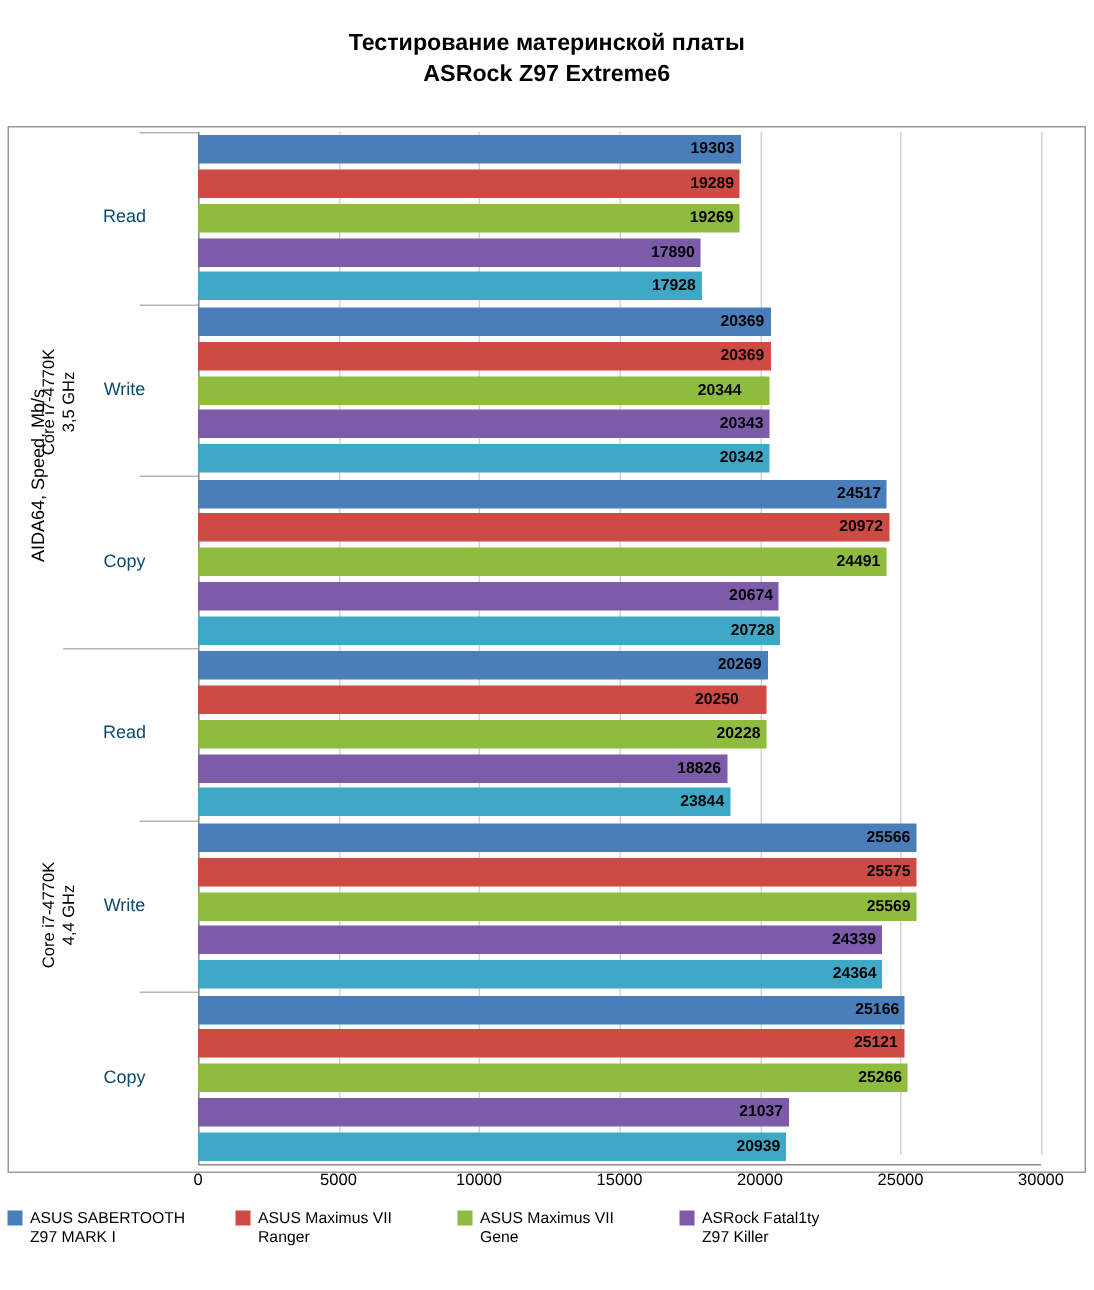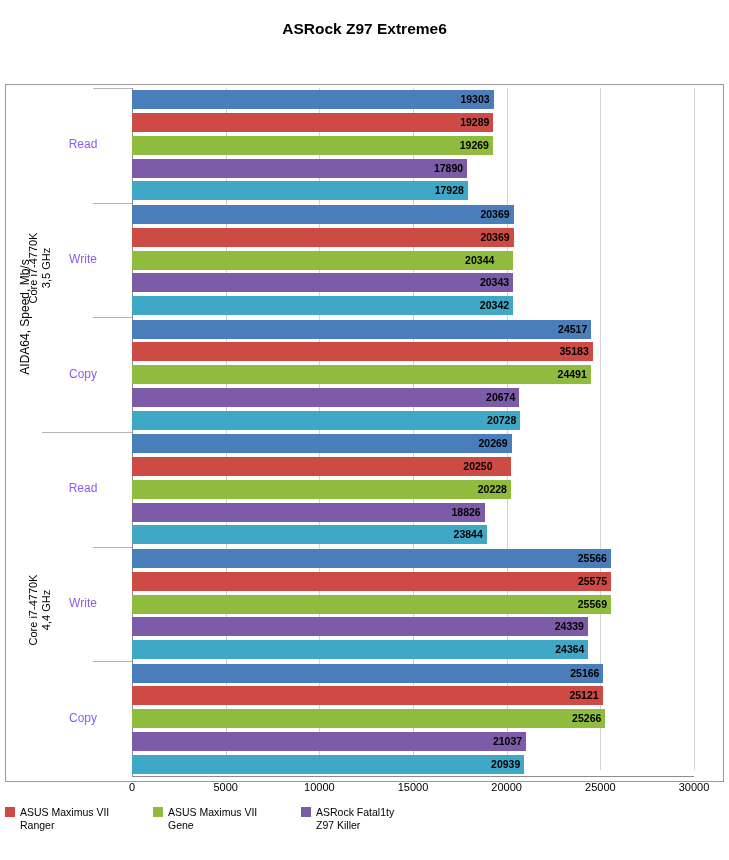--- a/index.html
+++ b/index.html
@@ -125,21 +125,21 @@
     width: 90px;
     height: 0;
     border-top: 1px solid #b5b5b5;
   }
   .cat-label {
     position: absolute;
     left: 40px;
     width: 86px;
     text-align: center;
     font-size: 12px;
-    color: #8b5cf6;
+    color: #0c4a6e;
   }
 
   
   .bar {
     position: absolute;
     height: 19px;
   }
   .bar-value {
     position: absolute;
     font-size: 10.5px;
@@ -178,20 +178,21 @@
     white-space: pre-line;
     color: #000;
   }
 </style>
 </head>
 <body>
 
 <div id="chart-root">
 
   <div class="title-block">
+    <div class="title-line">Тестирование материнской платы</div>
     <div class="title-line">ASRock Z97 Extreme6</div>
   </div>
 
   <div class="plot-frame"></div>
 
   <div class="y-axis-caption">AIDA64, Speed, Mb/s</div>
 
   <div class="group-label" style="left:-40px; top:255px; width:160px;">
     <span>Core i7-4770K</span><br>
     <span>3,5 GHz</span>
@@ -254,21 +255,21 @@
       <div class="bar-value" style="left: 465.579px; top: 227.8px; width: 44px; text-align: right;">20369</div>
       <div class="bar" style="left: 132px; top: 250.5px; width: 381.111px; background: rgb(143, 188, 63);"></div>
       <div class="bar-value" style="left: 465.111px; top: 250.5px; width: 44px; text-align: left;">20344</div>
       <div class="bar" style="left: 132px; top: 273.2px; width: 381.092px; background: rgb(124, 92, 168);"></div>
       <div class="bar-value" style="left: 465.092px; top: 273.2px; width: 44px; text-align: right;">20343</div>
       <div class="bar" style="left: 132px; top: 295.9px; width: 381.073px; background: rgb(63, 168, 198);"></div>
       <div class="bar-value" style="left: 465.073px; top: 295.9px; width: 44px; text-align: right;">20342</div>
       <div class="bar" style="left: 132px; top: 319.767px; width: 459.285px; background: rgb(74, 126, 187);"></div>
       <div class="bar-value" style="left: 543.285px; top: 319.767px; width: 44px; text-align: right;">24517</div>
       <div class="bar" style="left: 132px; top: 342.467px; width: 460.746px; background: rgb(205, 75, 68);"></div>
-      <div class="bar-value" style="left: 544.746px; top: 342.467px; width: 44px; text-align: right;">35183</div>
+      <div class="bar-value" style="left: 544.746px; top: 342.467px; width: 44px; text-align: right;">20972</div>
       <div class="bar" style="left: 132px; top: 365.167px; width: 458.798px; background: rgb(143, 188, 63);"></div>
       <div class="bar-value" style="left: 542.798px; top: 365.167px; width: 44px; text-align: right;">24491</div>
       <div class="bar" style="left: 132px; top: 387.867px; width: 387.293px; background: rgb(124, 92, 168);"></div>
       <div class="bar-value" style="left: 471.293px; top: 387.867px; width: 44px; text-align: right;">20674</div>
       <div class="bar" style="left: 132px; top: 410.567px; width: 388.305px; background: rgb(63, 168, 198);"></div>
       <div class="bar-value" style="left: 472.305px; top: 410.567px; width: 44px; text-align: right;">20728</div>
       <div class="bar" style="left: 132px; top: 434.433px; width: 379.706px; background: rgb(74, 126, 187);"></div>
       <div class="bar-value" style="left: 463.706px; top: 434.433px; width: 44px; text-align: right;">20269</div>
       <div class="bar" style="left: 132px; top: 457.133px; width: 379.35px; background: rgb(205, 75, 68);"></div>
       <div class="bar-value" style="left: 463.35px; top: 457.133px; width: 44px; text-align: left;">20250</div>
@@ -294,20 +295,25 @@
       <div class="bar-value" style="left: 554.6px; top: 686.467px; width: 44px; text-align: right;">25121</div>
       <div class="bar" style="left: 132px; top: 709.167px; width: 473.316px; background: rgb(143, 188, 63);"></div>
       <div class="bar-value" style="left: 557.316px; top: 709.167px; width: 44px; text-align: right;">25266</div>
       <div class="bar" style="left: 132px; top: 731.867px; width: 394.093px; background: rgb(124, 92, 168);"></div>
       <div class="bar-value" style="left: 478.093px; top: 731.867px; width: 44px; text-align: right;">21037</div>
       <div class="bar" style="left: 132px; top: 754.567px; width: 392.257px; background: rgb(63, 168, 198);"></div>
       <div class="bar-value" style="left: 476.257px; top: 754.567px; width: 44px; text-align: right;">20939</div>
     </div>
 
   <div class="legend" id="legend">
+      <div class="legend-item" style="width: 152px;">
+        <span class="legend-swatch" style="background: rgb(74, 126, 187);"></span>
+        <span class="legend-text">ASUS SABERTOOTH
+Z97 MARK I</span>
+      </div>
       <div class="legend-item" style="width: 148px;">
         <span class="legend-swatch" style="background: rgb(205, 75, 68);"></span>
         <span class="legend-text">ASUS Maximus VII
 Ranger</span>
       </div>
       <div class="legend-item" style="width: 148px;">
         <span class="legend-swatch" style="background: rgb(143, 188, 63);"></span>
         <span class="legend-text">ASUS Maximus VII
 Gene</span>
       </div>

